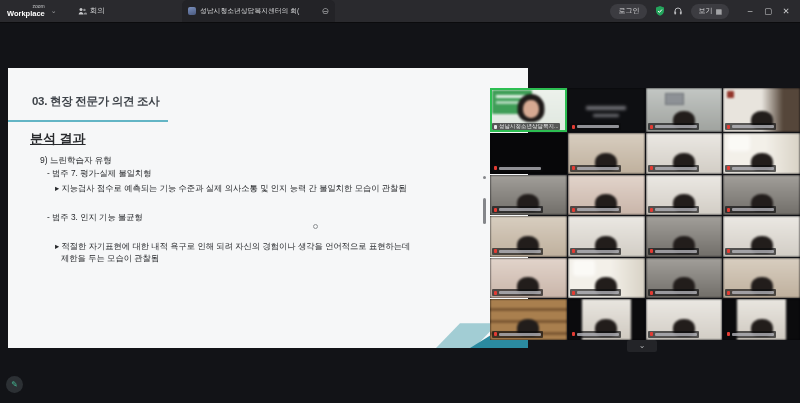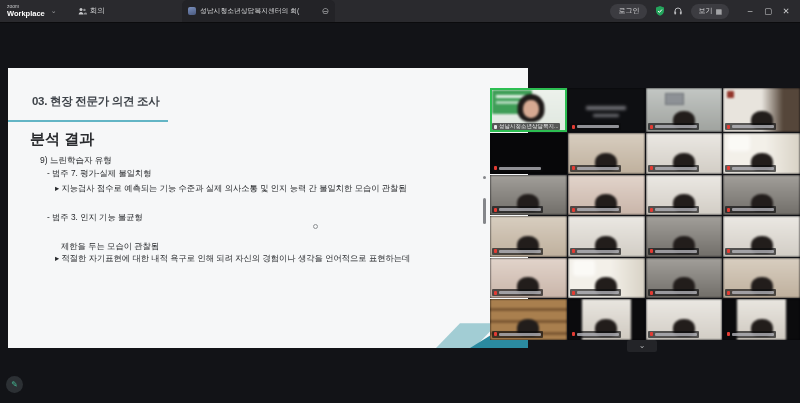--- a/index.html
+++ b/index.html
@@ -3,21 +3,21 @@
 <meta charset="utf-8">
 <style>
   html,body{margin:0;padding:0;background:#000;}
   *{box-sizing:border-box;}
   .app{position:relative;width:800px;height:403px;background:#121317;overflow:hidden;
        font-family:"Liberation Sans","DejaVu Sans",sans-serif;}
 
   
   .titlebar{position:absolute;top:0;left:0;right:0;height:22px;background:#2a2a2e;
             display:flex;align-items:center;box-shadow:0 1px 0 #0b0b0d;z-index:5;}
-  .logo{display:flex;align-items:center;padding:0 5px 0 7px;gap:3px;}
+  .logo{display:flex;align-items:center;padding:0 5px 0 7px;gap:3px;text-align:right;}
   .logo-text{line-height:1;}
   .logo-z{font-size:5px;color:#c6c7c9;display:block;}
   .logo-w{font-size:7.5px;font-weight:bold;color:#fff;display:block;margin-top:1px;}
   .caret{font-size:7px;color:#9a9b9e;margin-left:3px;}
   .nav-meeting{display:flex;align-items:center;gap:3px;margin-left:16px;color:#d2d3d5;font-size:7.5px;}
   .nav-meeting svg{display:block;}
   .tab{position:absolute;left:182px;top:0;width:153px;height:22px;background:#232327;
        border-radius:5px 5px 0 0;display:flex;align-items:center;gap:4px;padding:0 6px;}
   .tab-icon{width:8px;height:8px;background:linear-gradient(160deg,#7b90bd,#49597f);border-radius:2px;flex:none;}
   .tab-title{font-size:6.8px;color:#d8d9db;white-space:nowrap;overflow:hidden;flex:1;}
@@ -29,21 +29,21 @@
             background:#3c3c41;border-radius:9px;padding:2.5px 7px;}
   .view-grid-glyph{font-size:7px;color:#c9cacc;line-height:1;}
   .win-btns{display:flex;margin-left:4px;}
   .win-btn{width:18px;text-align:center;font-size:8.5px;color:#c9cacc;line-height:22px;}
 
   
   .slide{position:absolute;left:8px;top:68px;width:520px;height:280px;background:#f6f7f8;}
   .slide-title{position:absolute;left:24px;top:26px;font-size:11.5px;font-weight:bold;
                color:#3f444a;letter-spacing:-0.3px;}
   .title-rule{position:absolute;left:0;top:52px;width:160px;height:2px;background:#63b5c5;}
-  .section-heading{position:absolute;left:22px;top:62px;font-size:15px;font-weight:bold;color:#292b2e;}
+  .section-heading{position:absolute;left:22px;top:62px;font-size:13px;font-weight:bold;color:#292b2e;text-decoration:underline;}
   .list-heading{position:absolute;left:32px;top:87px;font-size:8.5px;color:#26282b;}
   .slide-items{position:absolute;left:39px;top:100px;right:14px;font-size:8.3px;color:#26282b;}
   .slide-item{margin-bottom:17px;}
   .item-label{margin-bottom:3px;line-height:11px;}
   .item-detail{padding-left:8px;line-height:12.5px;}
   .item-detail.cont{padding-left:14px;}
   .corner{position:absolute;right:0;bottom:0;width:100px;height:40px;}
   .corner-light{position:absolute;inset:0;clip-path:polygon(8% 100%,32% 38%,70% 38%,46% 100%);}
   .corner-dark{position:absolute;inset:0;clip-path:polygon(100% 10%,100% 100%,42% 100%);}
   .pointer-ring{position:absolute;left:305px;top:156px;width:5px;height:5px;border:1px solid #8e9295;
@@ -172,22 +172,22 @@
     <div class="list-heading">9) 느린학습자 유형</div>
     <div class="slide-items">
         <div class="slide-item">
           <div class="item-label">- 범주 7. 평가-실제 불일치형</div>
           <div class="item-detail">▸ 지능검사 점수로 예측되는 기능 수준과 실제 의사소통 및 인지 능력 간 불일치한 모습이 관찰됨</div>
         </div>
         <div class="slide-item">
           <div class="item-label">- 범주 3. 인지 기능 불균형</div>
         </div>
         <div class="slide-item">
+          <div class="item-detail">▸ 적절한 자기표현에 대한 내적 욕구로 인해 되려 자신의 경험이나 생각을 언어적으로 표현하는데</div>
           <div class="item-detail cont">제한을 두는 모습이 관찰됨</div>
-          <div class="item-detail">▸ 적절한 자기표현에 대한 내적 욕구로 인해 되려 자신의 경험이나 생각을 언어적으로 표현하는데</div>
         </div>
       </div>
     <div class="pointer-ring"></div>
     <div class="corner">
       <div class="corner-light" style="background: rgb(162, 205, 212);"></div>
       <div class="corner-dark" style="background: rgb(43, 138, 160);"></div>
     </div>
   </div>
 
   <div class="divider-dot"></div>

